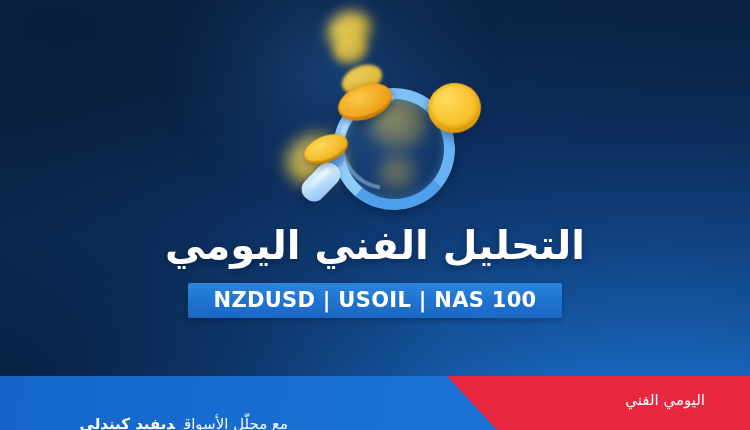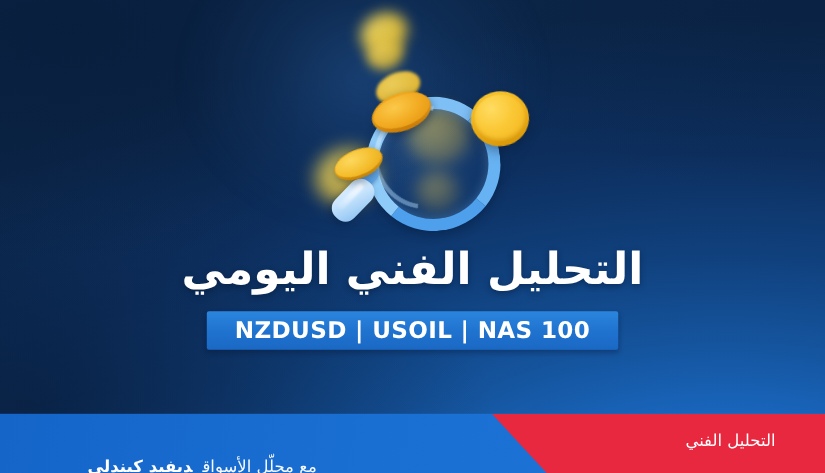--- a/index.html
+++ b/index.html
@@ -372,16 +372,16 @@
   </div>
 
   <div class="footer">
     <div class="footer-blue"></div>
     <div class="footer-red"></div>
 
     <div class="footer-left-text">
       <span class="lead">مع محلّل الأسواق</span><span class="name">ديفيد كيندلي</span>
     </div>
 
-    <div class="footer-right-text">التحليل الفني</div>
+    <div class="footer-right-text">اليومي الفني</div>
   </div>
 
 </div>
 
 </body></html>

